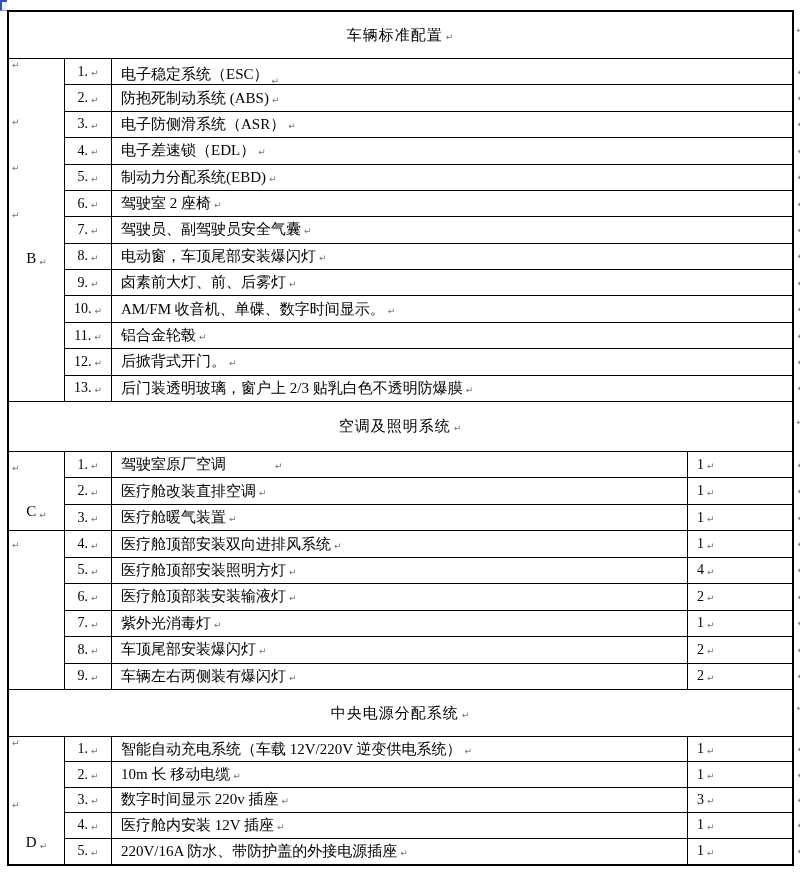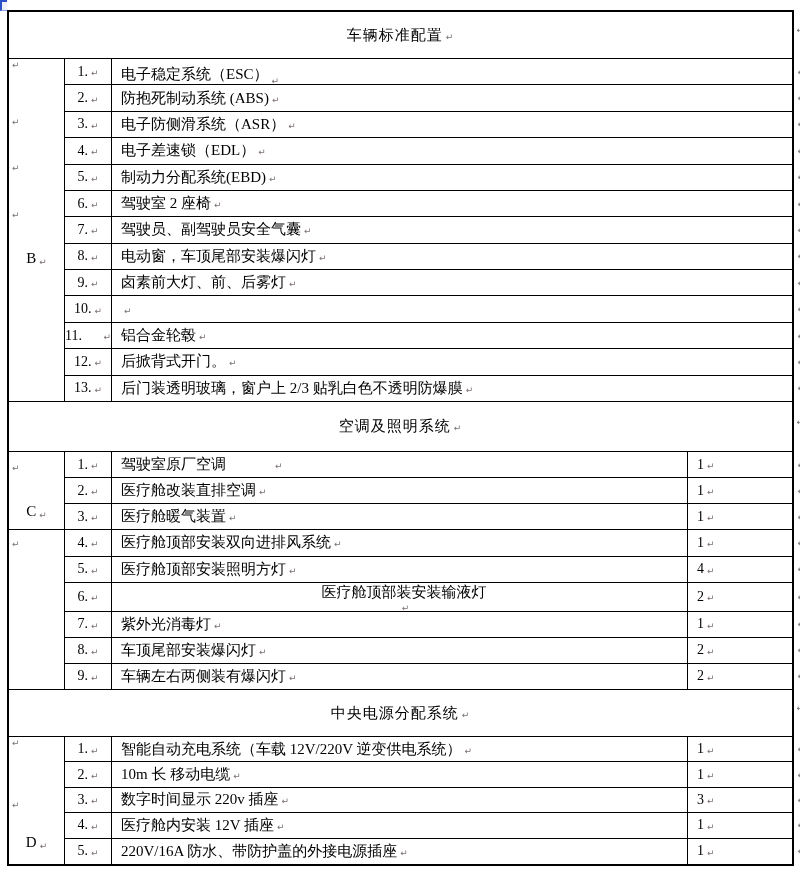--- a/index.html
+++ b/index.html
@@ -156,24 +156,25 @@
       <div class="cell desc-cell full b-b" style="grid-row: 9;">
         <span>卤素前大灯、前、后雾灯</span>
         <span class="pmark">↵</span>
         <span class="eor">↵</span>
       </div>
       <div class="cell num-cell b-r b-b" style="grid-row: 10;">
         <span>10.</span>
         <span class="pmark">↵</span>
       </div>
       <div class="cell desc-cell full b-b" style="grid-row: 10;">
-        <span class="pmark">↵</span>
-        <span class="eor">↵</span>
-      </div>
-      <div class="cell num-cell b-r b-b" style="grid-row: 11; justify-content: space-between;">
+        <span>AM/FM 收音机、单碟、数字时间显示。</span>
+        <span class="pmark">↵</span>
+        <span class="eor">↵</span>
+      </div>
+      <div class="cell num-cell b-r b-b" style="grid-row: 11;">
         <span>11.</span>
         <span class="pmark">↵</span>
       </div>
       <div class="cell desc-cell full b-b" style="grid-row: 11;">
         <span>铝合金轮毂</span>
         <span class="pmark">↵</span>
         <span class="eor">↵</span>
       </div>
       <div class="cell num-cell b-r b-b" style="grid-row: 12;">
         <span>12.</span>
@@ -269,21 +270,21 @@
       </div>
       <div class="cell qty-cell b-b" style="grid-row: 5;">
         <span>4</span>
         <span class="pmark">↵</span>
         <span class="eor">↵</span>
       </div>
       <div class="cell num-cell b-r b-b" style="grid-row: 6;">
         <span>6.</span>
         <span class="pmark">↵</span>
       </div>
-      <div class="cell desc-cell b-r b-b" style="grid-row: 6; flex-direction: column;">
+      <div class="cell desc-cell b-r b-b" style="grid-row: 6;">
         <span>医疗舱顶部装安装输液灯</span>
         <span class="pmark">↵</span>
       </div>
       <div class="cell qty-cell b-b" style="grid-row: 6;">
         <span>2</span>
         <span class="pmark">↵</span>
         <span class="eor">↵</span>
       </div>
       <div class="cell num-cell b-r b-b" style="grid-row: 7;">
         <span>7.</span>

